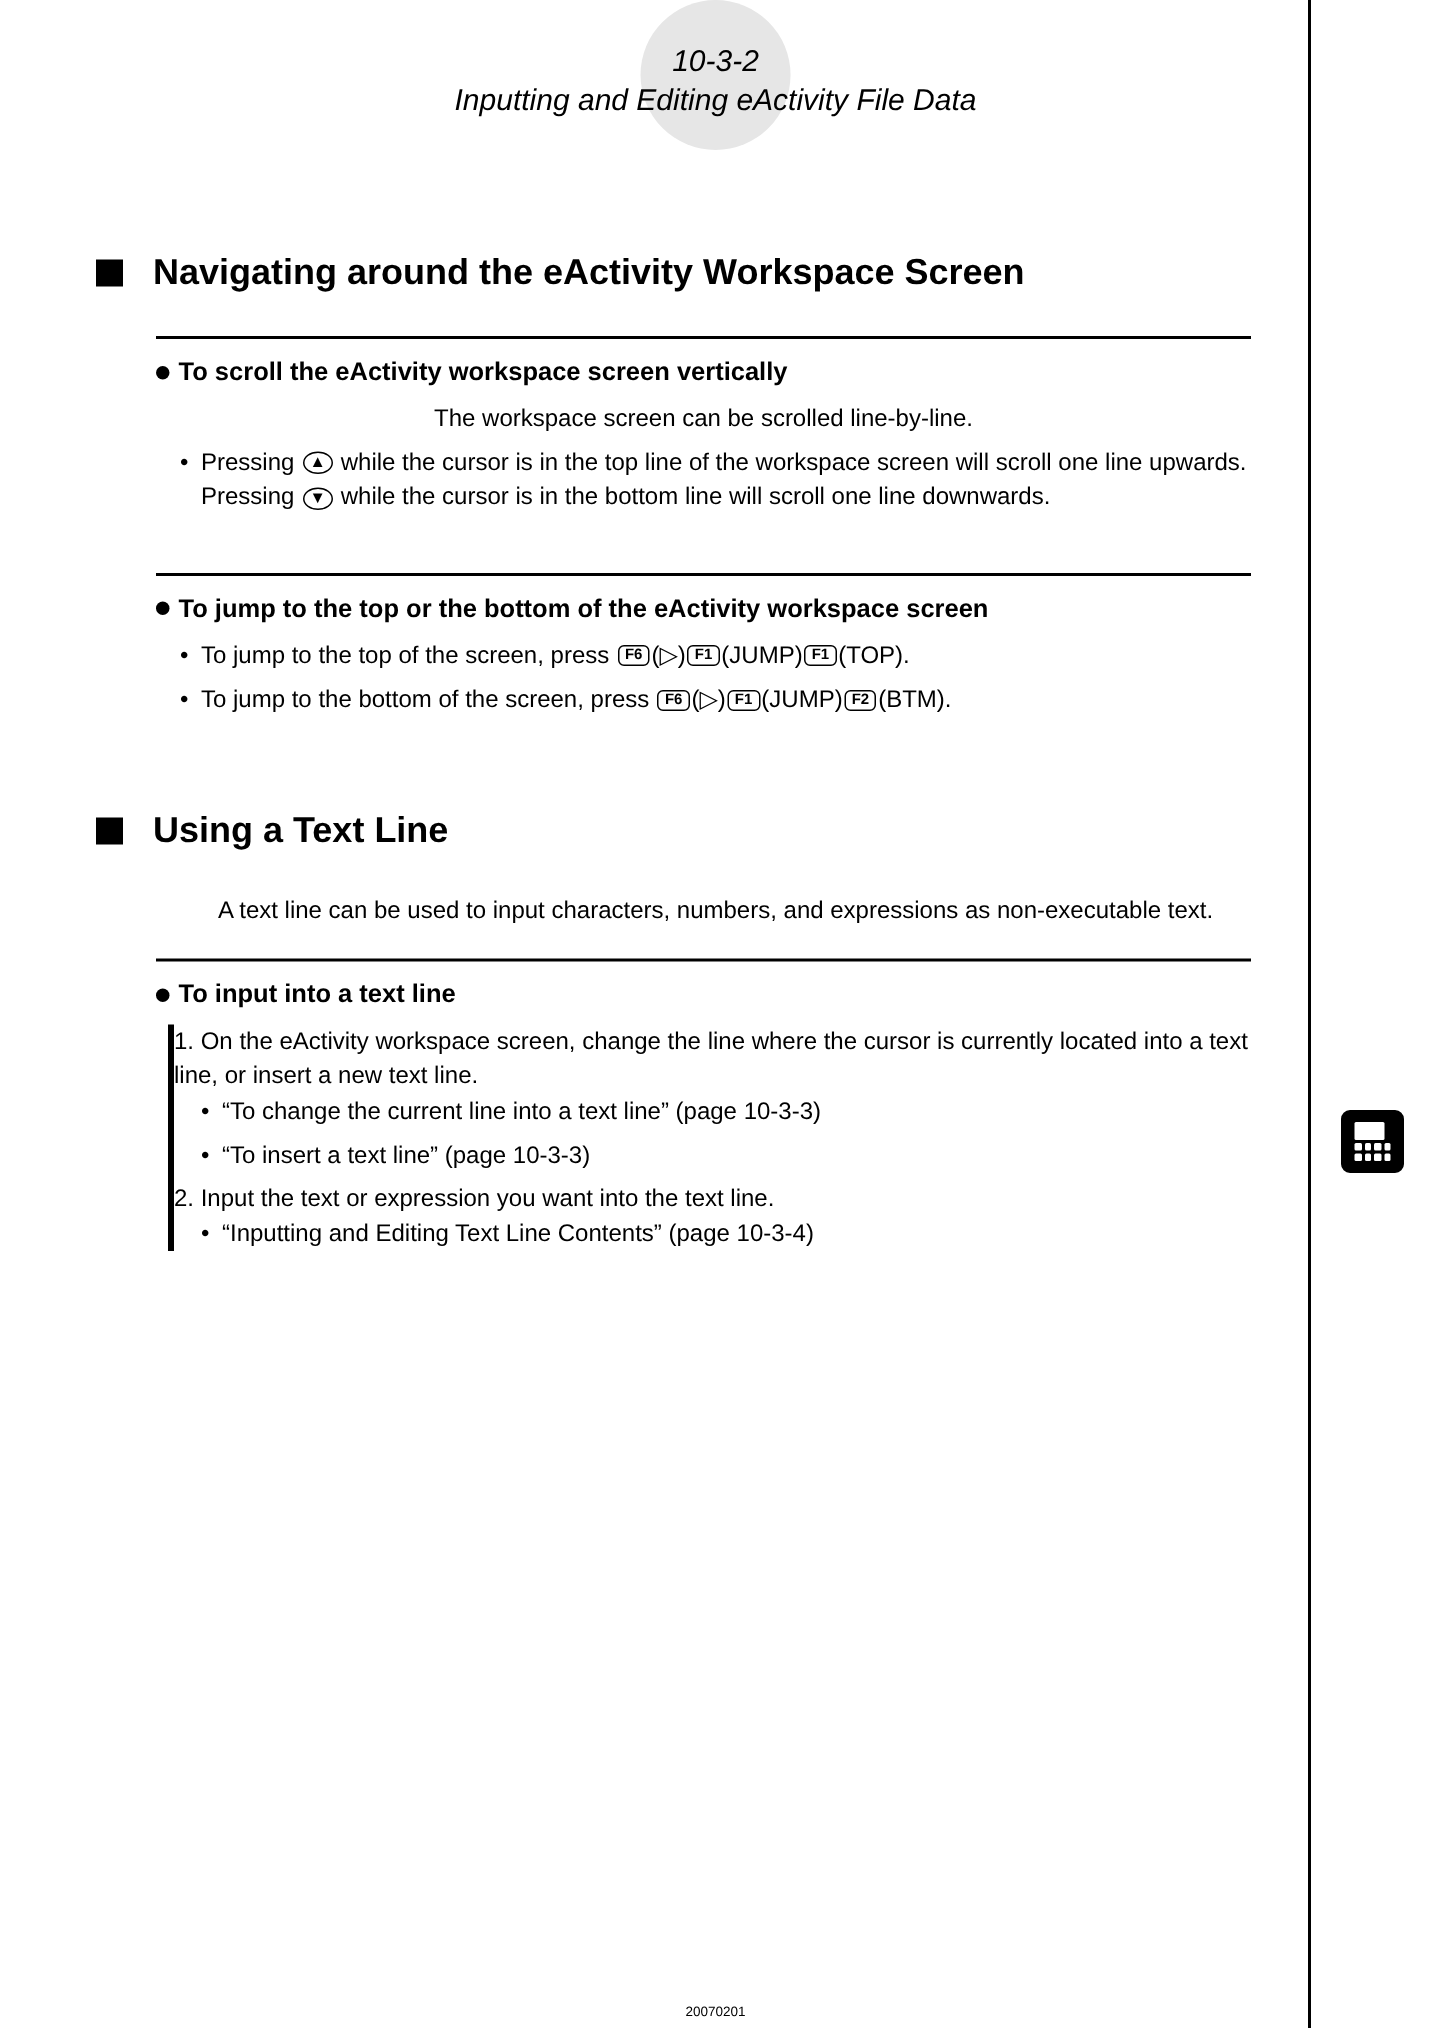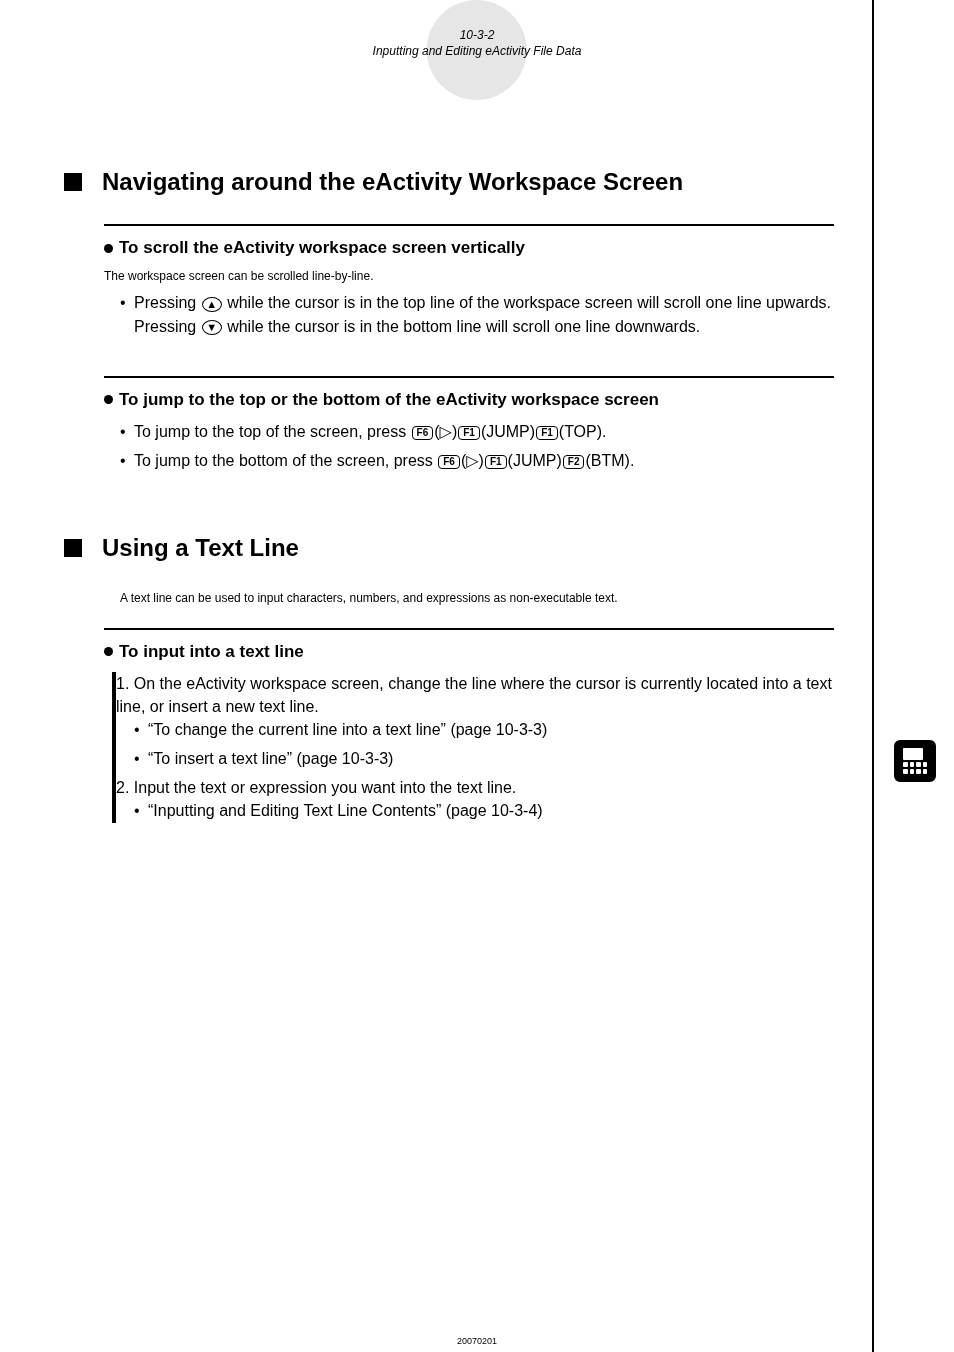--- a/index.html
+++ b/index.html
@@ -1,29 +1,29 @@
 <!DOCTYPE html>
 <html><head>
 <meta charset="utf-8">
 <style>
   * { box-sizing: border-box; margin: 0; padding: 0; }
   html, body { width: 954px; height: 1352px; font-family: Arial, Helvetica, sans-serif; background: #fff; color: #000; }
   .page { position: relative; width: 954px; height: 1352px; padding: 48px 120px 20px 64px; }
   .header-bubble { position: absolute; top: 28px; left: 50%; transform: translateX(-50%); text-align: center; }
   .bubble-bg { position: absolute; width: 100px; height: 100px; border-radius: 50%; background: #e6e6e6; left: 50%; top: -28px; transform: translateX(-50%); z-index: 0; }
-  .header-txt { position: relative; z-index: 1; font-style: italic; font-size: 12px; line-height: 1.3; }
+  .header-txt { position: relative; z-index: 1; font-style: italic; font-size: 20px; line-height: 1.3; }
   .right-rule { position: absolute; top: 0; right: 80px; width: 2px; height: 100%; background: #000; }
   .content { margin-top: 120px; }
   .h1 { font-size: 24px; font-weight: bold; margin-bottom: 28px; display: flex; align-items: center; gap: 20px; }
   .h1 .sq { width: 18px; height: 18px; background: #000; flex-shrink: 0; }
   .subsection { margin-left: 40px; margin-bottom: 14px; }
   .sub-rule { height: 2px; background: #000; margin-bottom: 12px; }
   .sub-head { font-size: 17px; font-weight: bold; display: flex; align-items: center; gap: 6px; margin-bottom: 10px; }
   .sub-bullet { width: 9px; height: 9px; border-radius: 50%; background: #000; flex-shrink: 0; }
-  .body-line { font-size: 12px; line-height: 1.45; margin-bottom: 6px; }
+  .body-line { font-size: 16px; line-height: 1.45; margin-bottom: 6px; text-align: center; }
   .indent1 { margin-left: 0px; }
   ul.bul { list-style: none; margin-left: 16px; }
   ul.bul li { position: relative; font-size: 16px; line-height: 1.45; margin-bottom: 6px; padding-left: 14px; }
   ul.bul li::before { content: "•"; position: absolute; left: 0; top: 0; }
   .keycap { display: inline-block; vertical-align: middle; border: 1.5px solid #000; border-radius: 4px; font-size: 10px; font-weight: bold; padding: 1px 4px; line-height: 1; margin: 0 1px; font-family: Arial, sans-serif; min-width: 16px; text-align: center; }
   .arrow-cap { display: inline-flex; vertical-align: middle; align-items: center; justify-content: center; border: 1.5px solid #000; border-radius: 50%; width: 20px; height: 15px; font-size: 11px; line-height: 1; margin: 0 1px; }
   .section-gap { height: 24px; }
   .proc { border-left: 4px solid #000; padding-left: 0; margin-left: 8px; }
   .proc ol { list-style: none; font-size: 16px; line-height: 1.45; }
   .proc li { margin-bottom: 6px; }

